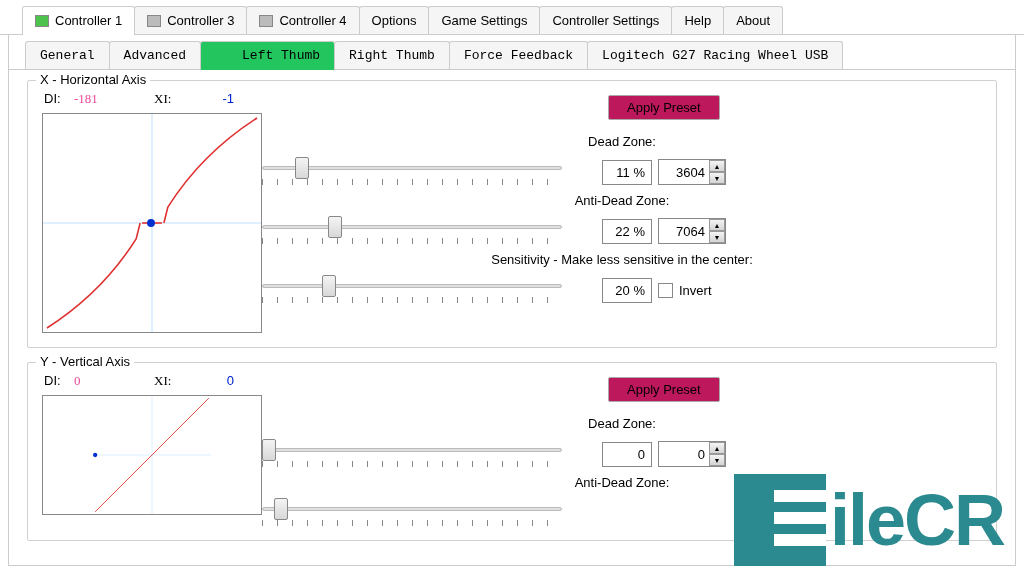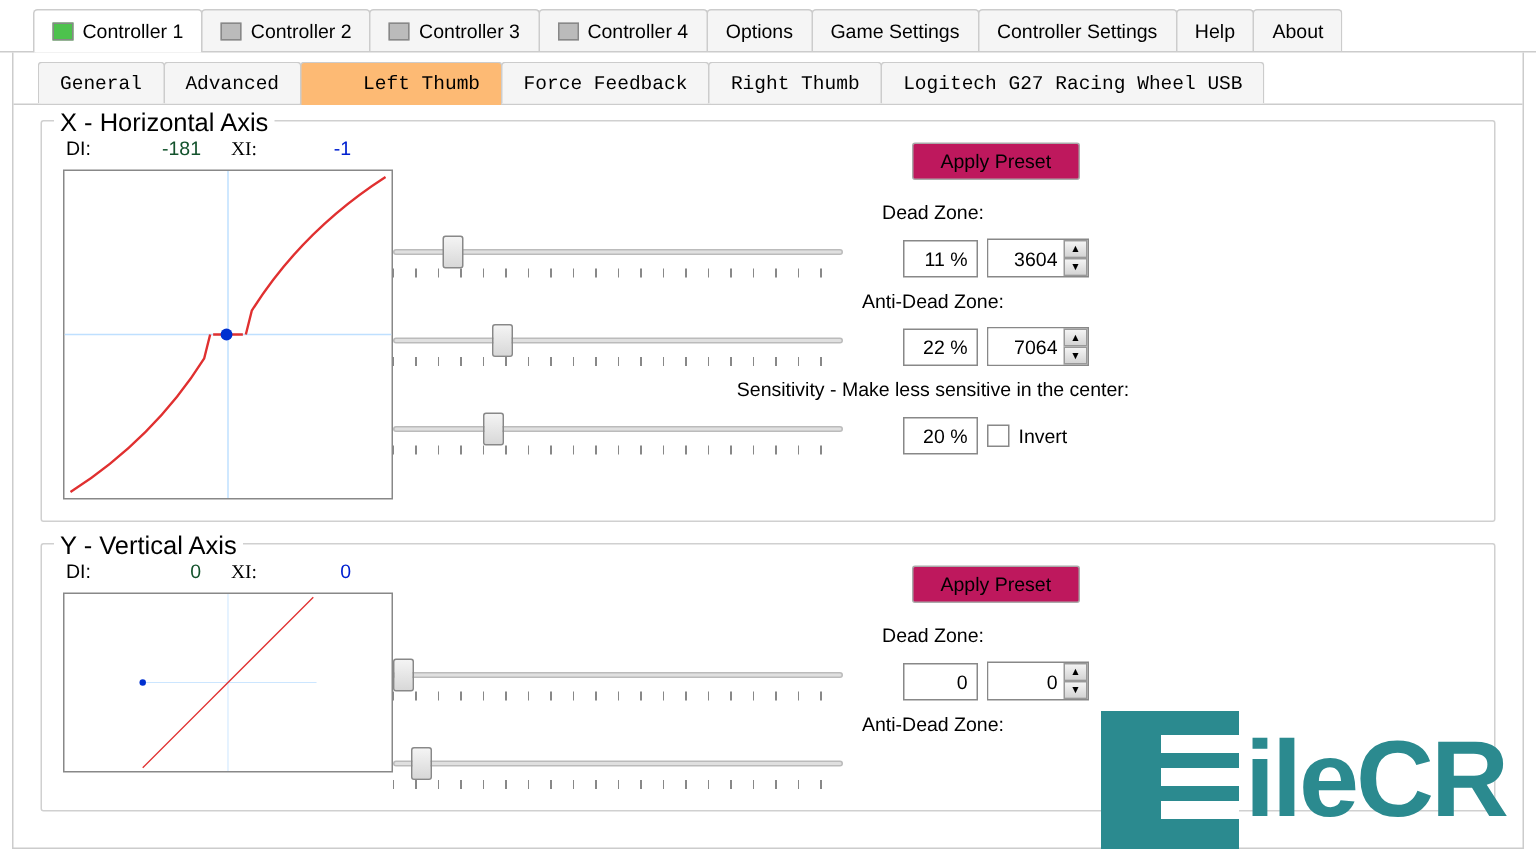--- a/index.html
+++ b/index.html
@@ -57,53 +57,53 @@
 .sub-tab {
   padding: 6px 14px;
   border: 1px solid #ccc;
   border-bottom: none;
   background: #f5f5f5;
   cursor: pointer;
   margin-right: -1px;
   border-radius: 3px 3px 0 0;
 }
 .sub-tab.active {
-  background: #fdba74;
+  background: #22c55e;
   margin-bottom: -1px;
   padding-bottom: 7px;
   padding-left: 41px;
 }
 .panel {
   padding: 10px 18px;
 }
 .group {
   border: 1px solid #d0d0d0;
   border-radius: 2px;
   margin-bottom: 14px;
   padding: 10px 14px 14px;
   position: relative;
 }
 .group-title {
   position: absolute;
   top: -9px;
   left: 8px;
   background: #fff;
   padding: 0 4px;
-  font-size: 17px;
+  font-size: 13px;
 }
 .di-xi-row {
   display: flex;
   gap: 0;
   margin-bottom: 6px;
   padding-left: 2px;
   align-items: baseline;
   width: 220px;
 }
 .di-label { width: 30px; }
-.di-val { width: 60px; text-align: right; color: #14532d; }
+.di-val { width: 60px; text-align: left; color: #ec4899; font-family: Liberation Serif, serif; }
 .xi-label { width: 30px; margin-left: 20px; font-family: Liberation Serif, serif; }
 .xi-val { width: 50px; text-align: right; color: #0020d0; }
 .graph {
   width: 220px;
   height: 220px;
   border: 1px solid #888;
   flex-shrink: 0;
   position: relative;
   background: #fff;
 }
@@ -231,24 +231,20 @@
 </head>
 <body>
 
 <div class="main-tabs" id="main-tabs-container">
     <div class="main-tab active">
       <span class="led-green"></span>
       <span>Controller 1</span>
     </div>
     <div class="main-tab">
       <span class="led-gray"></span>
-      <span>Controller 2</span>
-    </div>
-    <div class="main-tab">
-      <span class="led-gray"></span>
       <span>Controller 3</span>
     </div>
     <div class="main-tab">
       <span class="led-gray"></span>
       <span>Controller 4</span>
     </div>
     <div class="main-tab">
       <span>Options</span>
     </div>
     <div class="main-tab">
@@ -263,22 +259,22 @@
     <div class="main-tab">
       <span>About</span>
     </div>
   </div>
 
 <div class="content">
   <div class="sub-tabs" id="sub-tabs-container">
       <div class="sub-tab">General</div>
       <div class="sub-tab">Advanced</div>
       <div class="sub-tab active">Left Thumb</div>
+      <div class="sub-tab">Right Thumb</div>
       <div class="sub-tab">Force Feedback</div>
-      <div class="sub-tab">Right Thumb</div>
       <div class="sub-tab">Logitech G27 Racing Wheel USB</div>
     </div>
 
   <div class="panel">
 
     <div class="group">
       <span class="group-title">X - Horizontal Axis</span>
 
       <div style="display:flex; align-items:flex-start; gap:0;">
         <div style="flex-shrink:0;">

